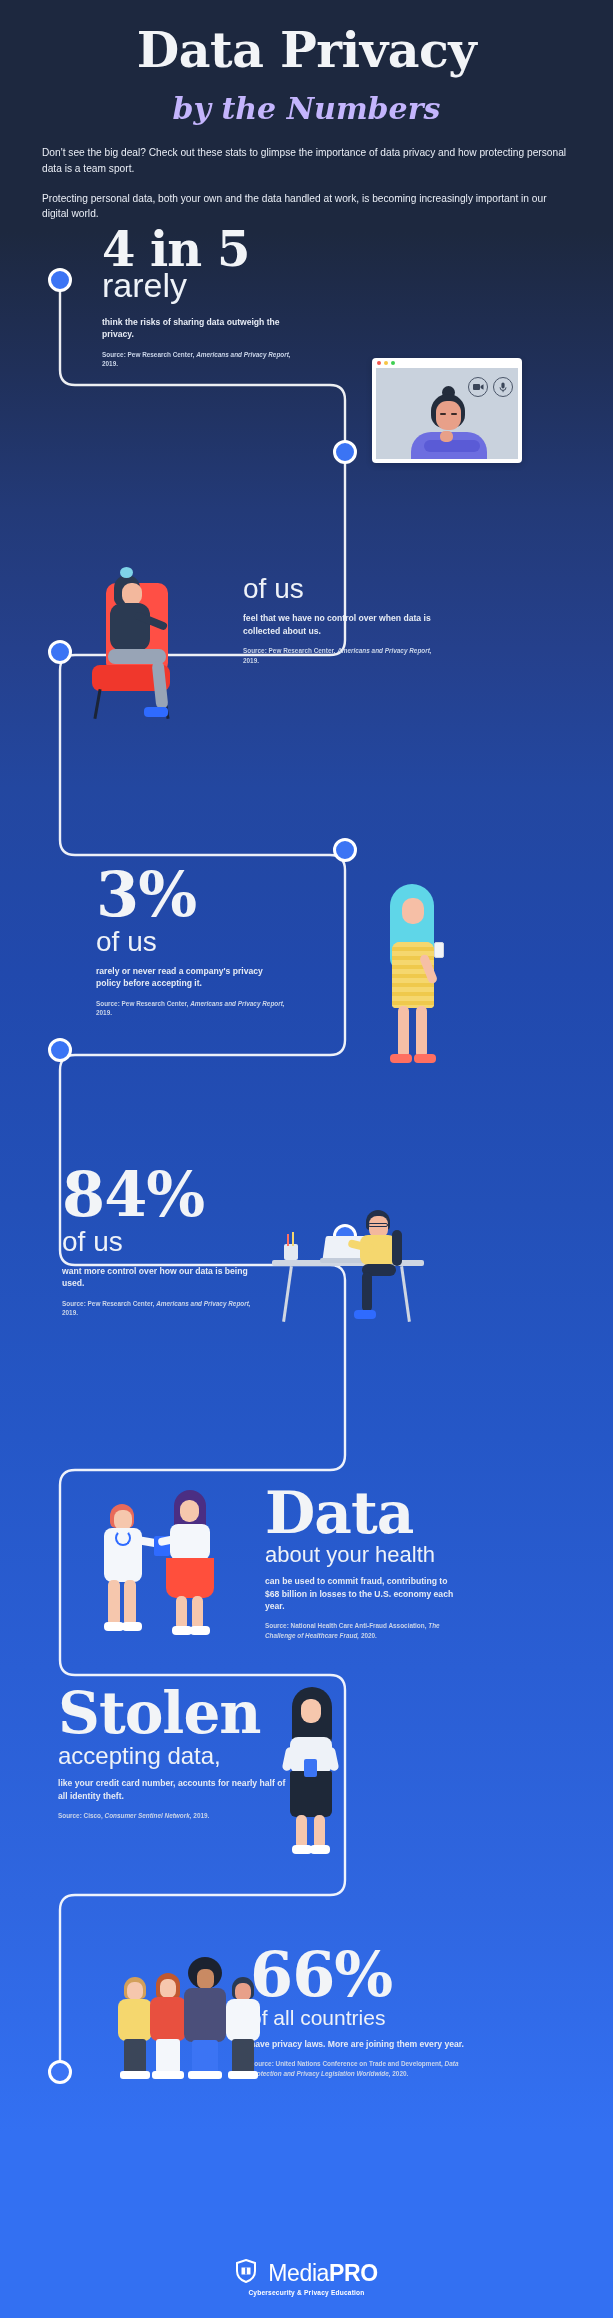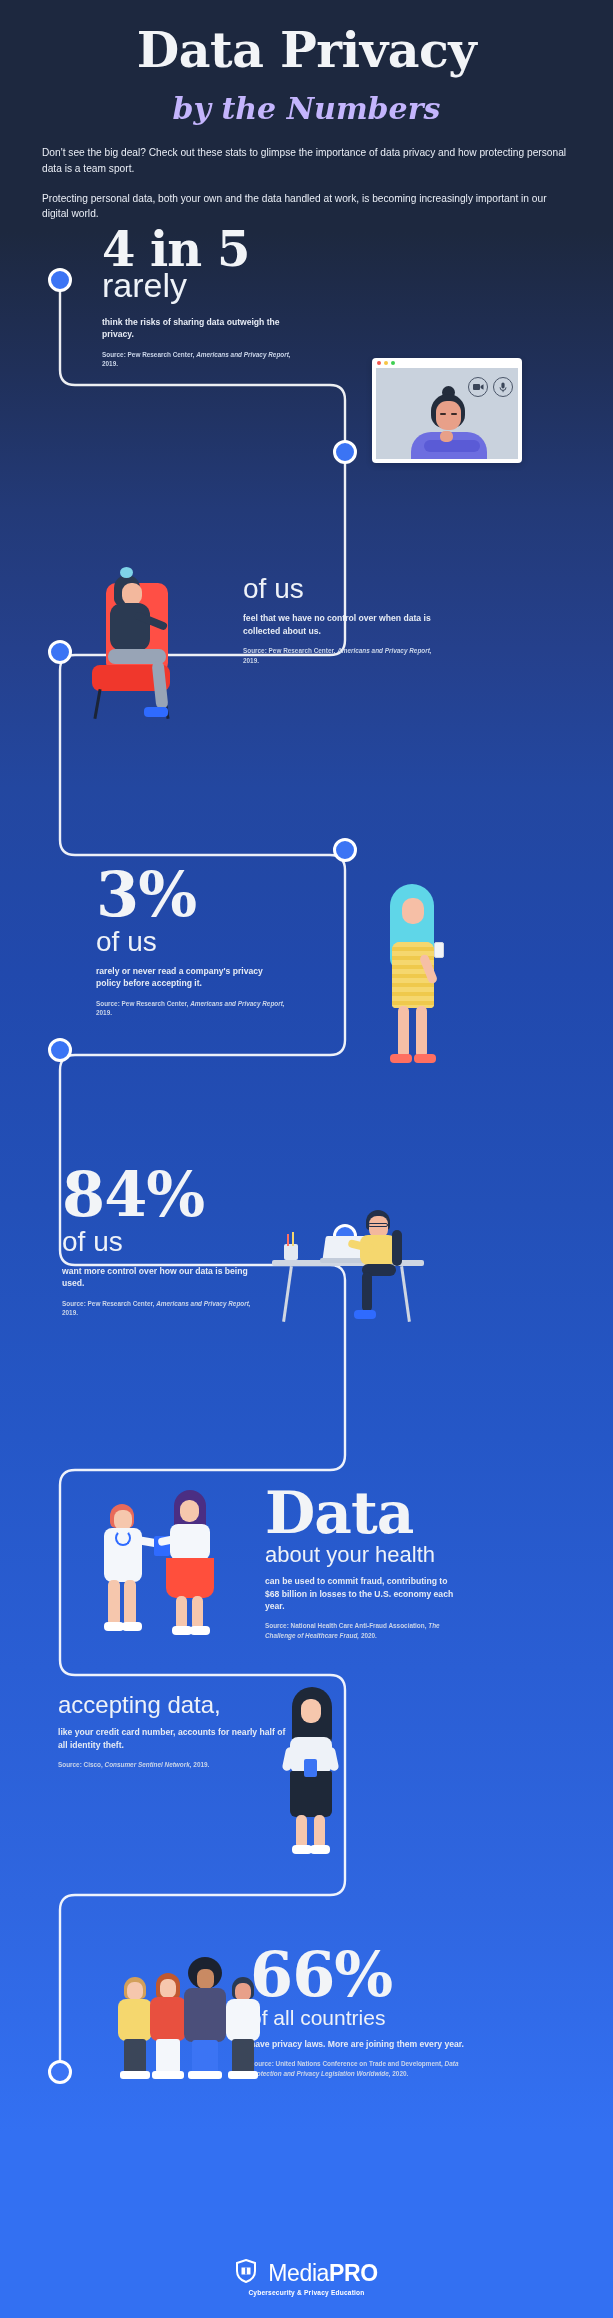--- a/index.html
+++ b/index.html
@@ -296,20 +296,21 @@
   <div class="sq" style="left:74px; top:44px; width:40px; height:36px; border-radius:8px; background:#f4f7fb;"></div>
   <div class="sq" style="left:70px; top:78px; width:48px; height:40px; border-radius:0 0 10px 10px; background:#ff4f3c;"></div>
   <div class="sq" style="left:62px; top:56px; width:24px; height:8px; border-radius:4px; background:#f4f7fb; transform:rotate(-12deg);"></div>
   <div class="sq" style="left:80px; top:116px; width:11px; height:34px; border-radius:5px; background:#f6c7ad;"></div>
   <div class="sq" style="left:96px; top:116px; width:11px; height:34px; border-radius:5px; background:#f6c7ad;"></div>
   <div class="sq" style="left:76px; top:146px; width:20px; height:9px; border-radius:4px; background:#ffffff;"></div>
   <div class="sq" style="left:94px; top:146px; width:20px; height:9px; border-radius:4px; background:#ffffff;"></div>
 </div>
 
 <div class="stat" style="left:58px; top:1688px; width:230px;">
+  <div class="big-num" style="font-size:58px;">Stolen</div>
   <div class="sub-lab" style="font-size:24px; margin-top:4px;">accepting data,</div>
   <div class="cap">like your credit card number, accounts for nearly half of all identity theft.</div>
   <div class="src">
     <span>Source: Cisco,</span>
     <i>Consumer Sentinel Network,</i>
     <span>2019.</span>
   </div>
 </div>
 
 <div class="ill" style="left:268px; top:1685px; width:120px; height:175px;">

